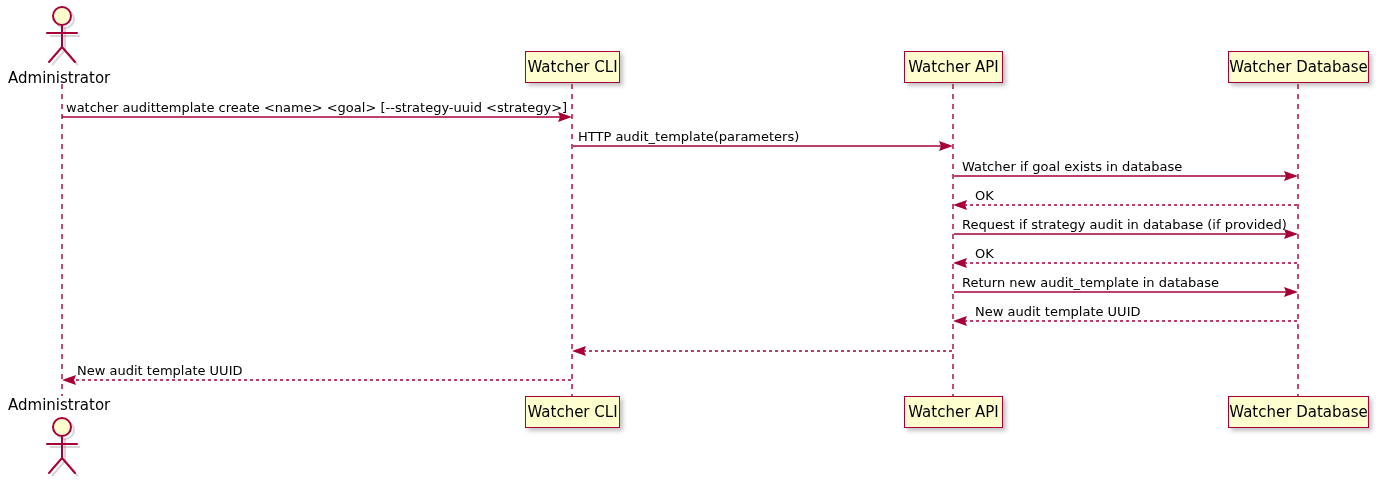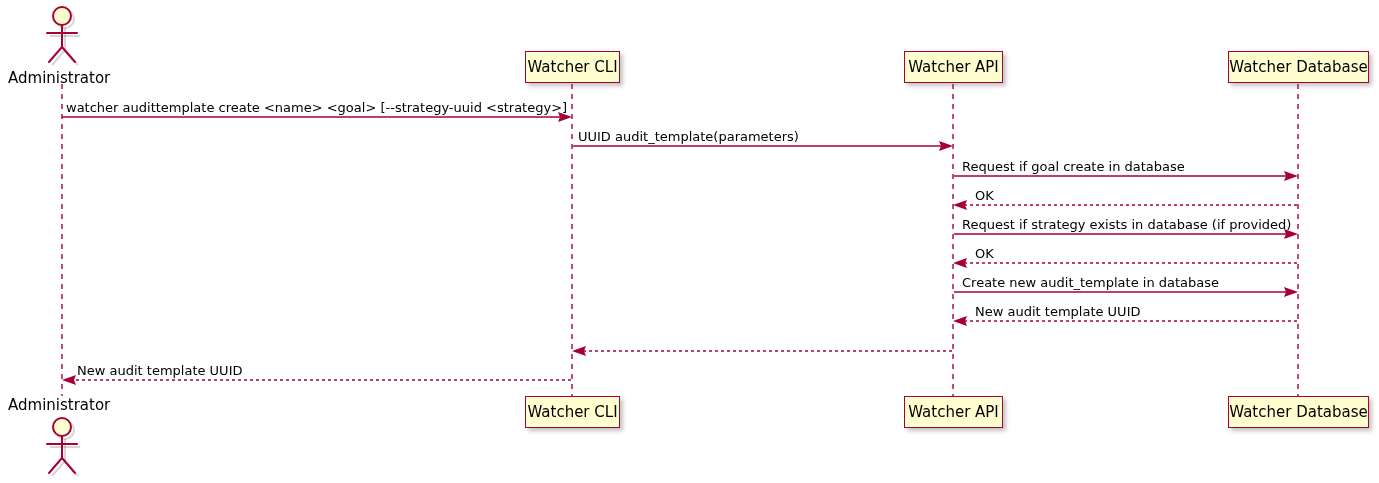--- a/index.html
+++ b/index.html
@@ -200,30 +200,30 @@
   <div class="actor-label" style="left:8px; top:396px;">Administrator</div>
 
   <div class="participant-box" style="left:525px; top:396px; width:95px; height:32px;">Watcher CLI</div>
 
   <div class="participant-box" style="left:904px; top:396px; width:99px; height:32px;">Watcher API</div>
 
   <div class="participant-box" style="left:1228px; top:396px; width:141px; height:32px;">Watcher Database</div>
 
   <div class="msg-label" style="left:66px; top:100px;">watcher audittemplate create &lt;name&gt; &lt;goal&gt; [--strategy-uuid &lt;strategy&gt;]</div>
 
-  <div class="msg-label" style="left:578px; top:129px;">UUID audit_template(parameters)</div>
-
-  <div class="msg-label" style="left:962px; top:159px;">Request if goal create in database</div>
+  <div class="msg-label" style="left:578px; top:129px;">HTTP audit_template(parameters)</div>
+
+  <div class="msg-label" style="left:962px; top:159px;">Watcher if goal exists in database</div>
 
   <div class="msg-label" style="left:975px; top:188px;">OK</div>
 
-  <div class="msg-label" style="left:962px; top:217px;">Request if strategy exists in database (if provided)</div>
+  <div class="msg-label" style="left:962px; top:217px;">Request if strategy audit in database (if provided)</div>
 
   <div class="msg-label" style="left:975px; top:246px;">OK</div>
 
-  <div class="msg-label" style="left:962px; top:275px;">Create new audit_template in database</div>
+  <div class="msg-label" style="left:962px; top:275px;">Return new audit_template in database</div>
 
   <div class="msg-label" style="left:975px; top:304px;">New audit template UUID</div>
 
 
   <div class="msg-label" style="left:77px; top:363px;">New audit template UUID</div>
 
 </div>
 
 </body></html>

